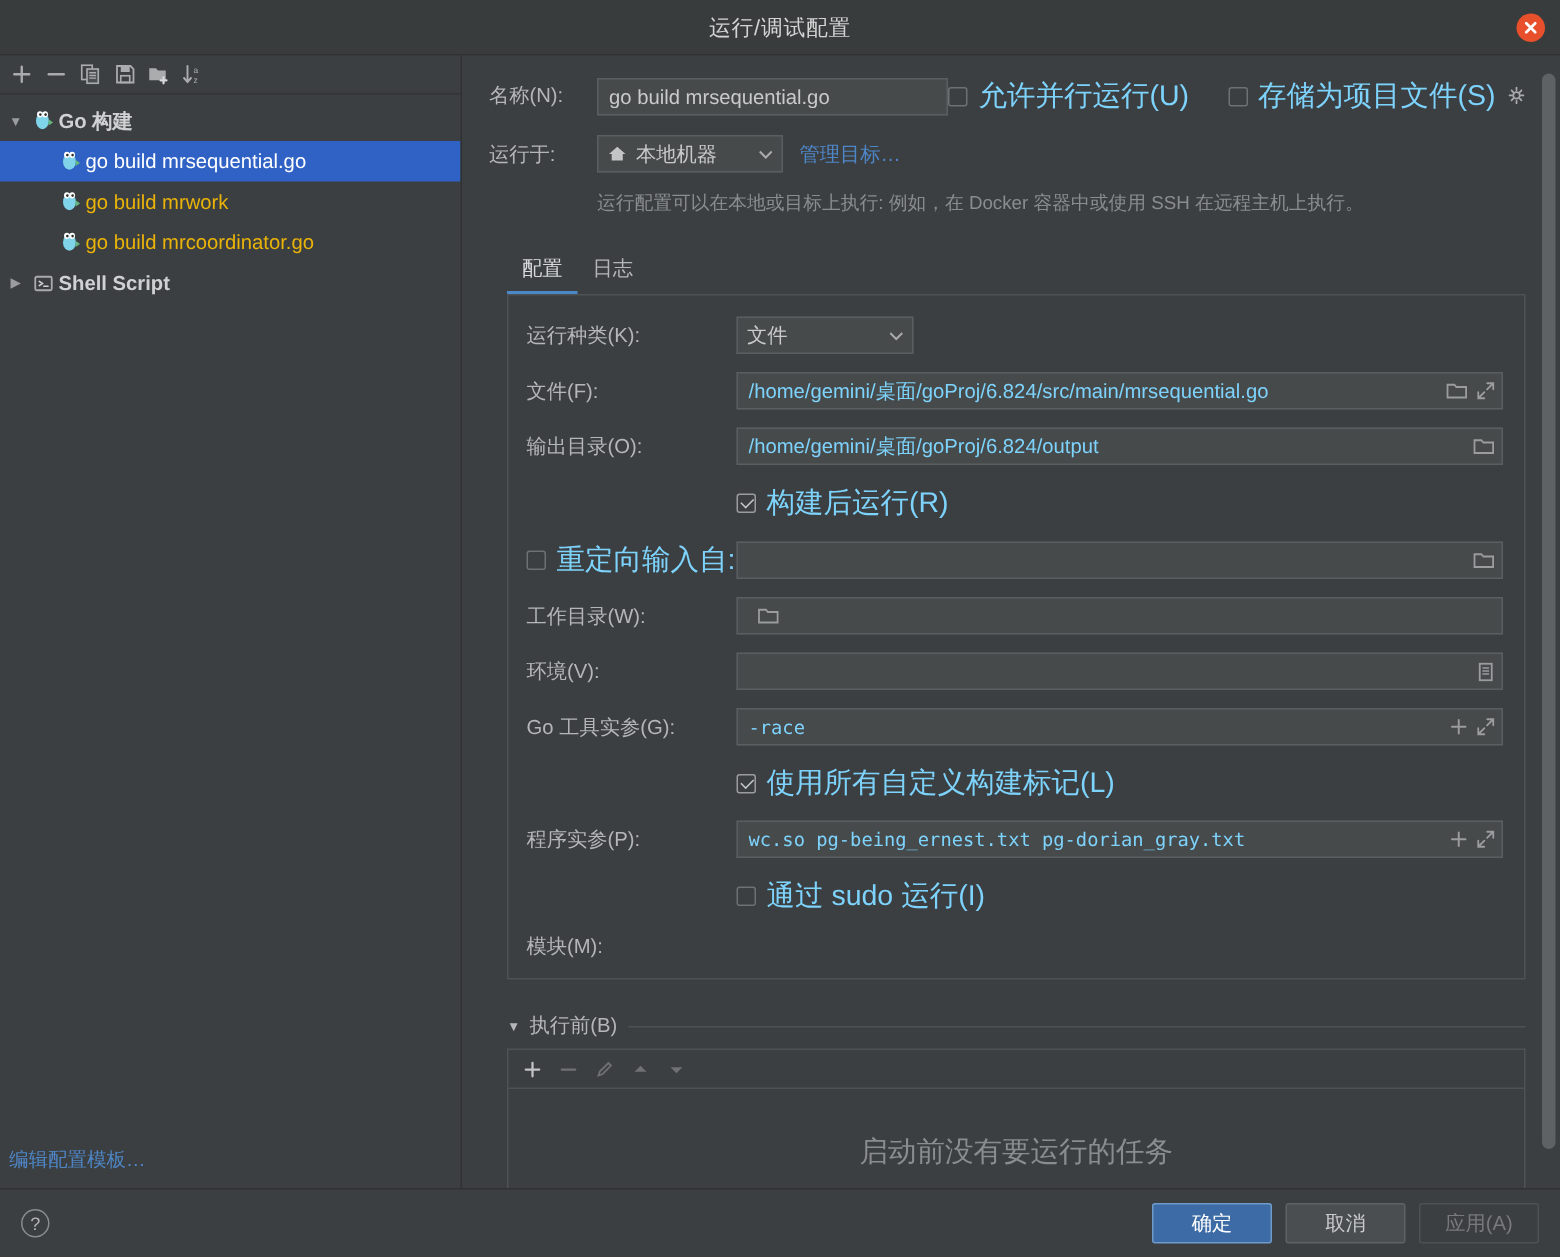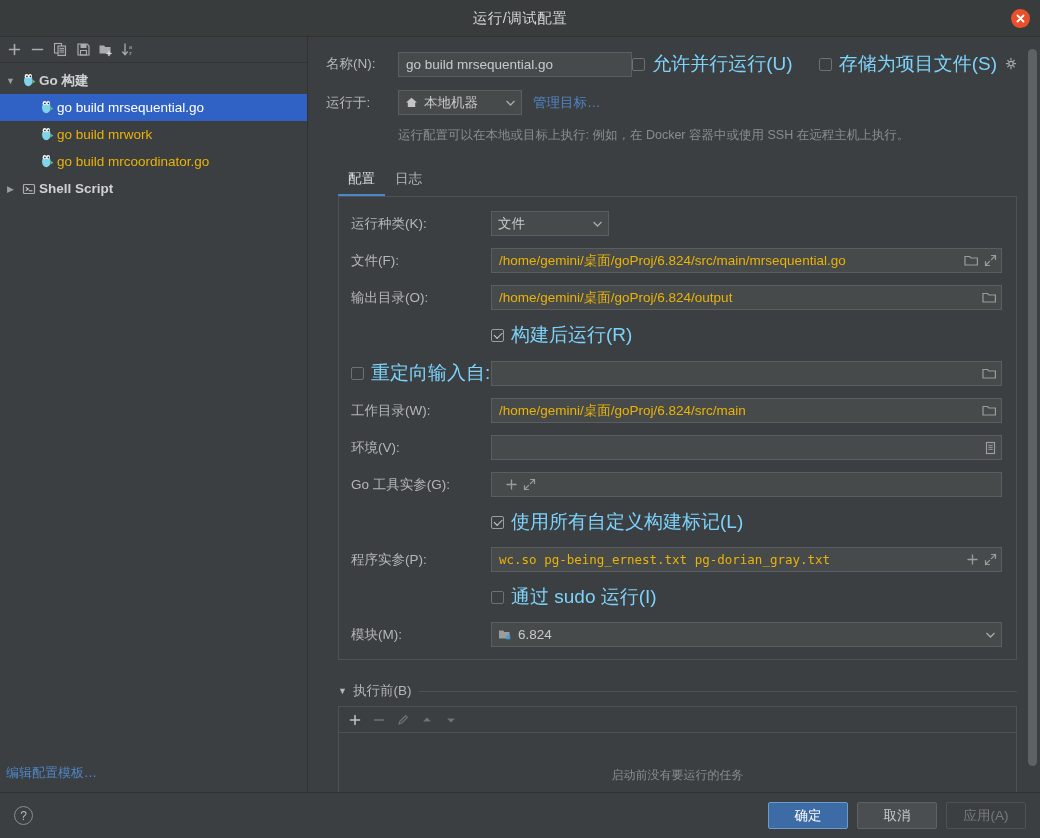--- a/index.html
+++ b/index.html
@@ -165,21 +165,21 @@
     font-size: 13.5px; color: #b4b6b8;
   }
   .fctl { flex: 1 1 auto; display: flex; align-items: center; }
 
   .field {
     position: relative; display: flex; align-items: center;
     background: #474a4b; border: 1px solid #5a5e60;
     height: 25px; flex: 1 1 auto; padding: 0 4px 0 7px;
   }
   .field-val {
-    font-size: 13.5px; color: #eab308; white-space: nowrap;
+    font-size: 13.5px; color: #7dd3fc; white-space: nowrap;
     overflow: hidden; flex: 1 1 auto;
   }
   .field-val.mono { font-family: "DejaVu Sans Mono", monospace; font-size: 12.5px; }
   .field-icons { display: flex; align-items: center; gap: 5px; padding-left: 6px; }
   .ficon { cursor: pointer; display: flex; align-items: center; }
 
   .kind-combo { width: 118px; flex: 0 0 118px; }
   .module-combo { flex: 1 1 auto; height: 25px; }
 
   .indented { margin-left: 140px; }
@@ -195,21 +195,21 @@
   .bl-toolbar {
     height: 26px; display: flex; align-items: center; gap: 4px;
     border: 1px solid #4e5254; border-bottom: none; padding-left: 6px;
     margin-top: 6px;
   }
   .bl-btn { width: 20px; height: 20px; display: flex; align-items: center; justify-content: center; cursor: pointer; }
   .bl-body {
     border: 1px solid #4e5254;
     min-height: 86px;
     display: flex; align-items: center; justify-content: center;
-    color: #8a8d8f; font-size: 12px;
+    color: #8a8d8f; font-size: 19px;
   }
 
   
   .vscroll {
     position: absolute; right: 3px; top: 12px; bottom: 4px;
     width: 9px;
   }
   .vthumb {
     position: absolute; left: 0; top: 0; width: 9px; height: 97%;
     background: #5e6264; border-radius: 5px; cursor: pointer;
@@ -499,21 +499,20 @@
                 </span>
               </span>
             </div>
           </div>
         </div>
 
         <div class="frow">
           <span class="flabel">工作目录(W):</span>
           <div class="fctl">
             <div class="field">
-              <span class="field-val">/home/gemini/桌面/goProj/6.824/src/main</span>
               <span class="field-icons">
                 <span class="ficon">
                   <svg width="15" height="13" viewBox="0 0 15 13">
                       <path d="M1 2.5 H5.6 L6.9 4 H13.4 V11 H1 Z" fill="none" stroke="#9a9c9e" stroke-width="1.2"></path>
                     </svg>
                 </span>
               </span>
             </div>
           </div>
         </div>
@@ -532,20 +531,21 @@
                 </span>
               </span>
             </div>
           </div>
         </div>
 
         <div class="frow">
           <span class="flabel">Go 工具实参(G):</span>
           <div class="fctl">
             <div class="field">
+              <span class="field-val mono">-race</span>
               <span class="field-icons">
                 <span class="ficon">
                   <svg width="13" height="13" viewBox="0 0 13 13">
                       <path d="M6.5 2 V11 M2 6.5 H11" stroke="#9a9c9e" stroke-width="1.3" stroke-linecap="round"></path>
                     </svg>
                 </span>
                 <span class="ficon">
                   <svg width="13" height="13" viewBox="0 0 13 13">
                       <path d="M7.5 1.5 H11.5 V5.5 M11.5 1.5 L7.4 5.6 M5.5 11.5 H1.5 V7.5 M1.5 11.5 L5.6 7.4" stroke="#9a9c9e" stroke-width="1.2" fill="none" stroke-linecap="round"></path>
                     </svg>
@@ -585,36 +585,20 @@
 
         <div class="frow indented">
           <div class="cbx-wrap">
             <span class="cbx"></span>
             <span class="cbx-label">通过 sudo 运行(I)</span>
           </div>
         </div>
 
         <div class="frow">
           <span class="flabel">模块(M):</span>
-          <div class="fctl">
-            <div class="combo module-combo">
-              <span style="display:flex;align-items:center;margin-right:6px">
-                <svg width="14" height="13" viewBox="0 0 14 13">
-                  <path d="M1 2.5 H5.2 L6.4 4 H11.5 V10.5 H1 Z" fill="#9a9c9e"></path>
-                  <rect x="8.2" y="7.3" width="4" height="4" fill="#4a9cd6"></rect>
-                </svg>
-              </span>
-              <span class="combo-text">6.824</span>
-              <span class="combo-arrow">
-                <svg width="9" height="6" viewBox="0 0 9 6">
-                    <path d="M0.5 1 L4.5 5 L8.5 1" stroke="#a9abad" stroke-width="1.3" fill="none"></path>
-                  </svg>
-              </span>
-            </div>
-          </div>
         </div>
       </div>
 
       <div class="section">
         <div class="section-head">
           <span class="section-tri">▼</span>
           <span class="section-title">执行前(B)</span>
           <span class="section-line"></span>
         </div>
         <div class="bl-toolbar">

